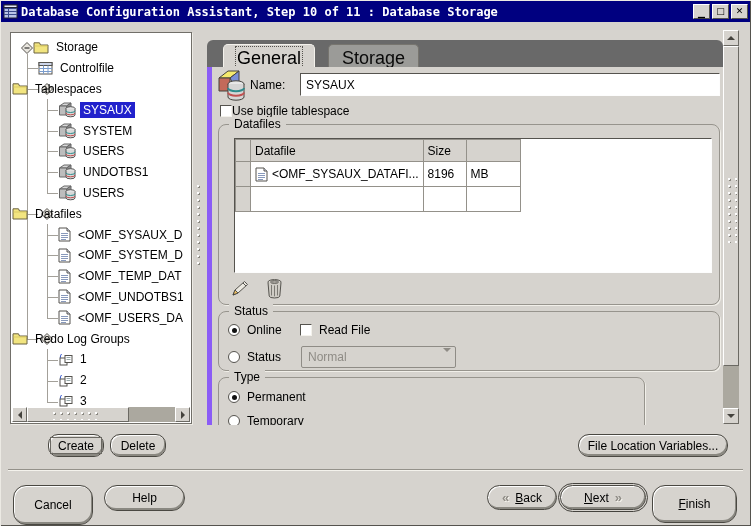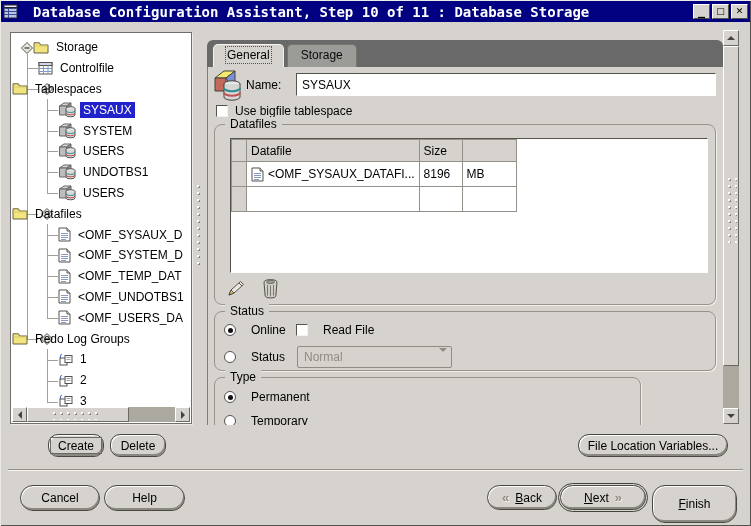--- a/index.html
+++ b/index.html
@@ -10,21 +10,21 @@
     background:#d6d3ce;
     position:relative; overflow:hidden;
   }
   .frame { position:absolute; inset:0; box-shadow: inset 1px 1px 0 #eceae4, inset -1px -1px 0 #55534e; pointer-events:none; z-index:99; }
 
   
   .titlebar { position:absolute; left:1px; top:1px; right:1px; height:21px;
     background:#000080; display:flex; align-items:center; padding:0 2px; }
   .app-icon { width:15px; height:15px; flex:0 0 auto; }
   .title-text { color:#fff; font-family:"DejaVu Sans Mono", monospace; font-weight:bold;
-    font-size:14px; margin-left:15px; white-space:nowrap; overflow:hidden; flex:1; }
+    font-size:12px; margin-left:3px; white-space:nowrap; overflow:hidden; flex:1; }
   .win-btn { width:17px; height:15px; margin-left:2px; background:#d6d3ce;
     border:1px solid; border-color:#fff #55534e #55534e #fff;
     font-size:9px; line-height:13px; text-align:center; font-weight:bold; color:#000;
     font-family:"DejaVu Sans", sans-serif; }
   .win-btn.min { line-height:17px; }
 
   
   .tree-panel { position:absolute; left:10px; top:32px; width:182px; height:392px;
     background:#fff; border:1px solid #716f69; box-shadow:1px 1px 0 #eceae4; }
   .tree-content { position:absolute; left:1px; top:1px; right:1px; bottom:16px; overflow:hidden; }
@@ -59,37 +59,37 @@
   .v-thumb { height:320px; width:16px; background:#d6d3ce; border:1px solid; border-color:#fff #6b6963 #6b6963 #fff; position:relative; }
   .v-thumb .grip-dots { position:absolute; left:3px; top:130px; width:10px; height:66px; }
   .v-track { height:42px; background:#aba89f; }
 
   .splitter { position:absolute; left:193px; top:32px; width:13px; height:392px; }
   .splitter .grip-dots { position:absolute; left:3px; top:152px; width:8px; height:84px; }
 
   
   .tabstrip { position:absolute; left:207px; top:40px; width:516px; height:27px;
     background:#696969; border-radius:6px 6px 0 0; display:flex; align-items:flex-end; padding-left:6px; }
-  .tab { height:23px; padding:3px 13px 2px; margin-right:3px; border-radius:5px 5px 0 0; font-size:12px; }
+  .tab { height:23px; padding:3px 13px 2px; margin-right:3px; border-radius:5px 5px 0 0; font-size:18px;margin-left:10px; }
   .tab.active { background:#d6d3ce; border:1px solid #f4f2ec; border-bottom:none; }
   .tab.active .tab-label { outline:1px dotted #55534e; outline-offset:1px; }
   .tab.inactive { background:#9b9b98; border:1px solid #77756f; border-bottom:none; color:#0a0a0a; }
 
   .content { position:absolute; left:207px; top:67px; width:516px; height:358px;
-    background:#d6d3ce; border-left:1px solid #8b5cf6; overflow:hidden; }
+    background:#d6d3ce; border-left:5px solid #8b5cf6; overflow:hidden; }
 
   .name-label { position:absolute; left:38px; top:11px; }
   .name-input { position:absolute; left:88px; top:6px; width:420px; height:23px;
     border:1px solid; border-color:#55534e #fdfdfd #fdfdfd #55534e; background:#fff;
     font-family:"Liberation Sans", sans-serif; font-size:12px; padding:2px 5px; }
   .big-icon { position:absolute; left:4px; top:2px; }
 
   .cb { display:inline-block; width:12px; height:12px; background:#fff;
     border:1px solid; border-color:#55534e #f4f2ec #f4f2ec #55534e; vertical-align:-2px; }
-  .bigfile { position:absolute; left:8px; top:37px; display:flex; align-items:center; gap:7px; }
+  .bigfile { position:absolute; left:8px; top:37px; display:flex; align-items:center; }
 
   .groupbox { position:absolute; border:1px solid #97948d; border-radius:8px;
     box-shadow:1px 1px 0 #f1efe9; }
   .legend { position:absolute; top:-8px; left:10px; background:#d6d3ce; padding:0 5px; }
 
   .gb-datafiles { left:6px; top:57px; width:502px; height:181px; }
   .viewport { position:absolute; left:7px; top:13px; right:7px; height:135px; background:#fff;
     border:1px solid; border-color:#55534e #fdfdfd #fdfdfd #55534e; overflow:hidden;margin-left:8px; }
   table.dft { border-collapse:collapse; table-layout:fixed; }
   table.dft th, table.dft td { border:1px solid #94918a; font-weight:normal; text-align:left;
@@ -100,21 +100,21 @@
   .dfcell { display:flex; align-items:center; gap:4px; }
   .icon-btn { position:absolute; bottom:4px; width:26px; height:22px; background:transparent; border:none; }
   .icon-btn.edit { left:8px; } .icon-btn.del { left:42px; }
 
   .gb-status { left:6px; top:244px; width:502px; height:60px; }
   .gb-type { left:6px; top:310px; width:427px; height:62px; }
   .radio { display:inline-block; width:12px; height:12px; border-radius:50%;
     background:#fff; border:1px solid #55534e; position:relative; }
   .radio.on::after { content:""; position:absolute; left:2.5px; top:2.5px; width:5px; height:5px;
     border-radius:50%; background:#111; }
-  .ctl-row { position:absolute; display:flex; align-items:center; gap:15px; }
+  .ctl-row { position:absolute; display:flex; align-items:center; gap:7px; }
   .combo { position:absolute; left:82px; top:34px; width:155px; height:22px;
     border:1px solid #8f8c86; background:#d6d3ce; color:#8f8c86;
     display:flex; align-items:center; padding-left:6px; border-radius:2px; }
   .combo .arrow-box { position:absolute; right:4px; top:5px; }
   .combo .arr.down { border-top-color:#8f8c86; }
 
   
   .obtn { position:absolute; background:#d6d3ce; border:1px solid #4a4842; border-radius:13px;
     box-shadow: inset 1px 1px 0 #fdfdfd, inset -1px -2px 0 #8a8881;
     font-family:"Liberation Sans", sans-serif; font-size:12px; color:#000;
@@ -122,21 +122,21 @@
   .obtn.default { outline:1px solid #44423d; outline-offset:1px; }
   .focus-box { position:absolute; inset:2px 1px; border:1px solid #6b6963; pointer-events:none; }
   .mn { text-decoration:underline; }
   .chev { color:#8f8c86; font-weight:bold; font-size:13px; text-shadow:1px 1px 0 #f4f2ec; }
 
   .btn-create { left:48px; top:434px; width:56px; height:23px; border-radius:10px; }
   .btn-delete { left:110px; top:434px; width:56px; height:23px; border-radius:10px; }
   .btn-flv    { left:578px; top:434px; width:150px; height:23px; border-radius:11px; }
   .separator  { position:absolute; left:8px; top:469px; width:735px; height:2px;
     border-top:1px solid #94918a; border-bottom:1px solid #f4f2ec; }
-  .btn-cancel { left:20px;  top:485px; width:80px; height:26px; }
+  .btn-cancel { left:13px;  top:485px; width:80px; height:40px; }
   .btn-help   { left:104px; top:485px; width:81px; height:26px; }
   .btn-back   { left:487px; top:485px; width:70px; height:25px; }
   .btn-next   { left:560px; top:485px; width:86px; height:25px; }
   .btn-finish { left:652px; top:485px; width:85px; height:38px; }
 </style>
 </head>
 <body>
 
 <div class="frame"></div>
 

